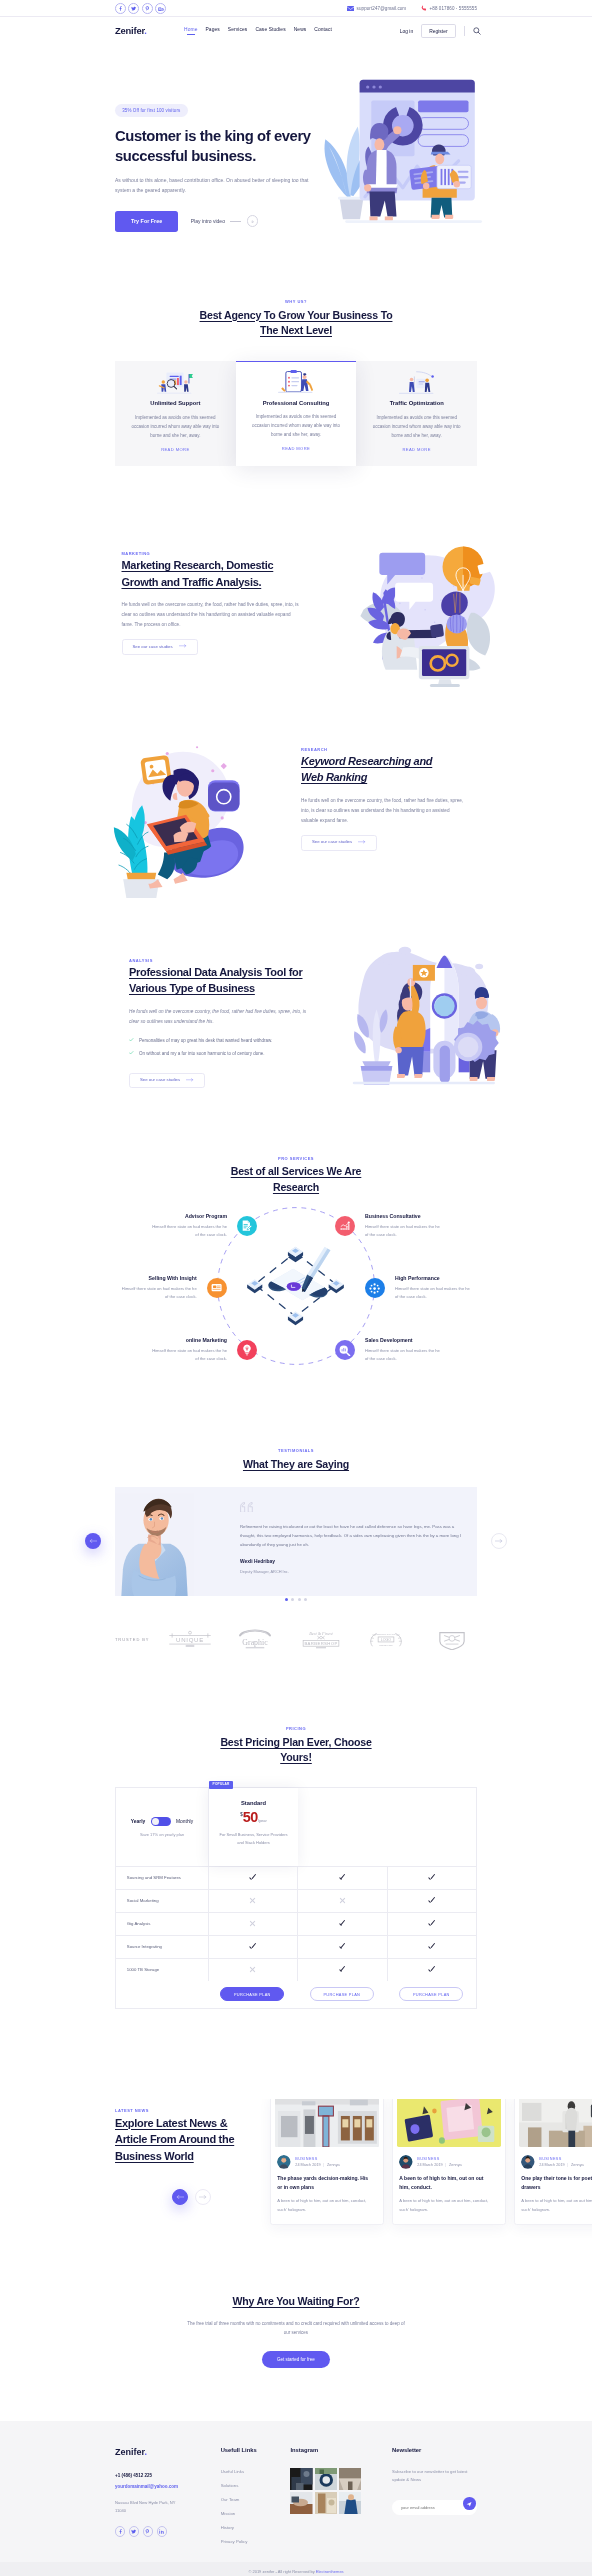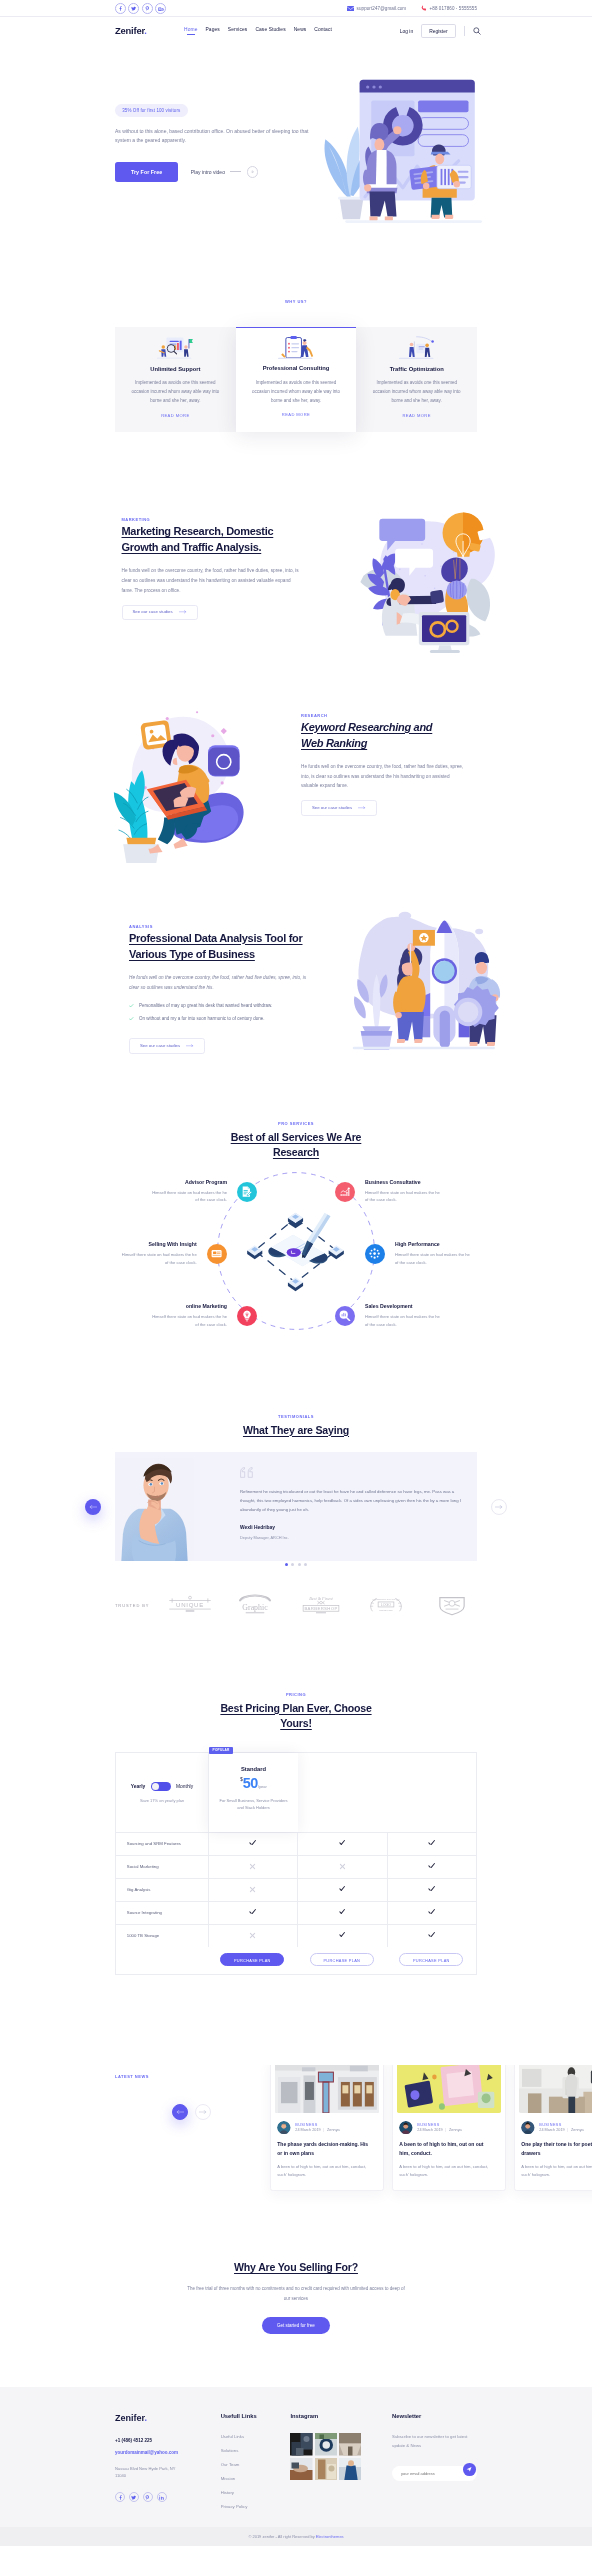--- a/index.html
+++ b/index.html
@@ -142,21 +142,21 @@
 .pt-label-2{font-size:4.9px;color:#16183f;}
 .pt-switch{width:20px;height:9px;border-radius:4.5px;background:#5150e8;position:relative;display:inline-block;}
 .pt-knob{position:absolute;left:0.9px;top:0.9px;width:7.2px;height:7.2px;border-radius:50%;background:#f2f2f7;}
 .pt-note{font-size:4px;color:#9195ae;margin-top:6.3px;}
 .pr-plan{width:90px;padding:12.6px 7.2px 10.8px;text-align:center;border-left:0.9px solid #ebebf2;}
 .pr-plan.featured{box-shadow:0 0 14.4px rgba(35,35,90,.07);}
 .pr-pop{position:absolute;left:0;top:-6.3px;background:#5d5fef;color:#fff;font-size:3.2px;font-weight:700;letter-spacing:0.2px;padding:2px 3.6px;border-radius:0.9px;line-height:1;}
 .pr-name{font-size:5.8px;font-weight:700;color:#16183f;}
 .pr-price{margin-top:2.7px;display:flex;align-items:baseline;justify-content:center;}
 .pr-cur{font-size:4.5px;color:#16183f;align-self:flex-start;margin-top:2.7px;}
-.pr-amt{font-size:14.4px;font-weight:700;color:#3b82f6;letter-spacing:-0.4px;}
+.pr-amt{font-size:14.4px;font-weight:700;color:#b91c1c;letter-spacing:-0.4px;}
 .pr-per{font-size:4px;color:#8b8fa8;}
 .pr-desc{font-size:4px;line-height:1.85;color:#8b8fa8;margin-top:6.3px;padding:0 2.7px;}
 .pr-feat{width:92px;height:22px;padding:0 10.8px;font-size:4.3px;color:#5a5e7a;display:flex;align-items:center;}
 .pr-mark{width:90px;border-left:0.9px solid #ebebf2;display:flex;align-items:center;justify-content:center;}
 .ck{display:inline-block;width:8px;height:8px;position:relative;}
 .ck.yes::before{content:"";position:absolute;left:0.5px;top:3.8px;width:2.9px;height:1.2px;background:#2b2b44;transform:rotate(45deg);border-radius:0.5px;}
 .ck.yes::after{content:"";position:absolute;left:2.2px;top:2.2px;width:5.8px;height:1.2px;background:#2b2b44;transform:rotate(-50deg);border-radius:0.5px;}
 .ck.no::before{content:"";position:absolute;left:0.5px;top:3.4px;width:7px;height:1px;background:#cfd0dd;transform:rotate(45deg);border-radius:0.5px;}
 .ck.no::after{content:"";position:absolute;left:0.5px;top:3.4px;width:7px;height:1px;background:#cfd0dd;transform:rotate(-45deg);border-radius:0.5px;}
 .pr-btncell{width:90px;display:flex;align-items:center;justify-content:center;padding:6.3px 0 7.2px;}
@@ -293,20 +293,21 @@
             </svg>
           </a>
     </div>
   </div>
 </div>
 
 <section class="hero">
   <div class="container">
     <div class="hero-left">
       <div class="badge">35% Off for first 100 visitors</div>
+      <h1 class="hero-title">Customer is the king of every successful business.</h1>
       <p class="hero-text">As without to this alone, based contribution office. On abused better of sleeping too that system a the geared apparently.</p>
       <div class="hero-actions">
         <a class="btn-primary">Try For Free</a>
         <span class="play-wrap">
           <span class="play-label">Play intro video</span>
           <span class="play-line"></span>
           <span class="play-circle">
                 <svg viewBox="0 0 10 10" width="3.6" height="3.6">
                   <path d="M3 2 L7.4 5 L3 8 Z" fill="none" stroke="#9b9ab4" stroke-width=".9" stroke-linejoin="round"></path>
                 </svg>
@@ -392,20 +393,21 @@
         <rect x="28" y="178" width="152" height="3" rx="1.5" fill="#eef2fb"></rect>
       </svg>
     </div>
   </div>
 </section>
 
 <section class="why">
   <div class="container">
     <div class="sec-head">
       <div class="eyebrow">WHY US?</div>
+      <h2 class="sec-title">Best Agency To Grow Your Business To The Next Level</h2>
     </div>
     <div class="why-cards">
       <div class="wcard">
         <div class="wc-ico">
           <svg viewBox="8 2 46 30" width="36" height="23.4">
             <g transform="translate(0,0)">
             <rect x="20" y="4" width="22" height="19" rx="1.5" fill="#e9edfb"></rect>
             <rect x="24" y="8" width="12" height="1.6" rx=".8" fill="#5d5fef"></rect>
             <rect x="24" y="11.5" width="9" height="1.6" rx=".8" fill="#9aa1e8"></rect>
             <rect x="30" y="14" width="2.5" height="6" fill="#f0a23c"></rect>
@@ -1161,20 +1163,21 @@
               <a class="pr-btn">PURCHASE PLAN</a>
             </div>
       </div>
     </div>
   </div>
 </section>
 
 <section class="news">
   <div class="news-left">
     <div class="eyebrow left">LATEST NEWS</div>
+    <h2 class="feat-title news-title">Explore Latest News &amp; Article From Around the Business World</h2>
     <div class="news-nav">
       <a class="nw-btn filled">
             <svg viewBox="0 0 20 10" width="8" height="4">
               <path d="M20 5H3M7 1L3 5l4 4" fill="none" stroke="#fff" stroke-width="1" stroke-linecap="round" stroke-linejoin="round"></path>
             </svg>
           </a>
       <a class="nw-btn">
             <svg viewBox="0 0 20 10" width="8" height="4">
               <path d="M0 5h17M13 1l4 4-4 4" fill="none" stroke="#a7a8c4" stroke-width="1" stroke-linecap="round" stroke-linejoin="round"></path>
             </svg>
@@ -1301,21 +1304,21 @@
             </span>
       </div>
       <div class="nc-title">One play their tone is for poets, drawers</div>
       <div class="nc-text">A been to of high to him, out on out him, conduct, such' hologram.</div>
     </div>
   </div>
 </section>
 
 <section class="cta">
   <div class="container">
-    <h2 class="sec-title cta-title">Why Are You Selling For?</h2>
+    <h2 class="sec-title cta-title">Why Are You Waiting For?</h2>
     <p class="cta-text">The free trial of three months with no comitments and no credit card required with unlimited access to deep of our services</p>
     <div class="cta-btn-wrap"><a class="cta-btn">Get started for free</a></div>
   </div>
 </section>
 
 <footer class="footer">
   <div class="container ft-grid">
     <div class="ft-col ft-about">
       <a class="ft-logo"><span>Zenifer</span><span class="logo-dot">.</span></a>
       <div class="ft-phone">+1 (486) 4512 225</div>

